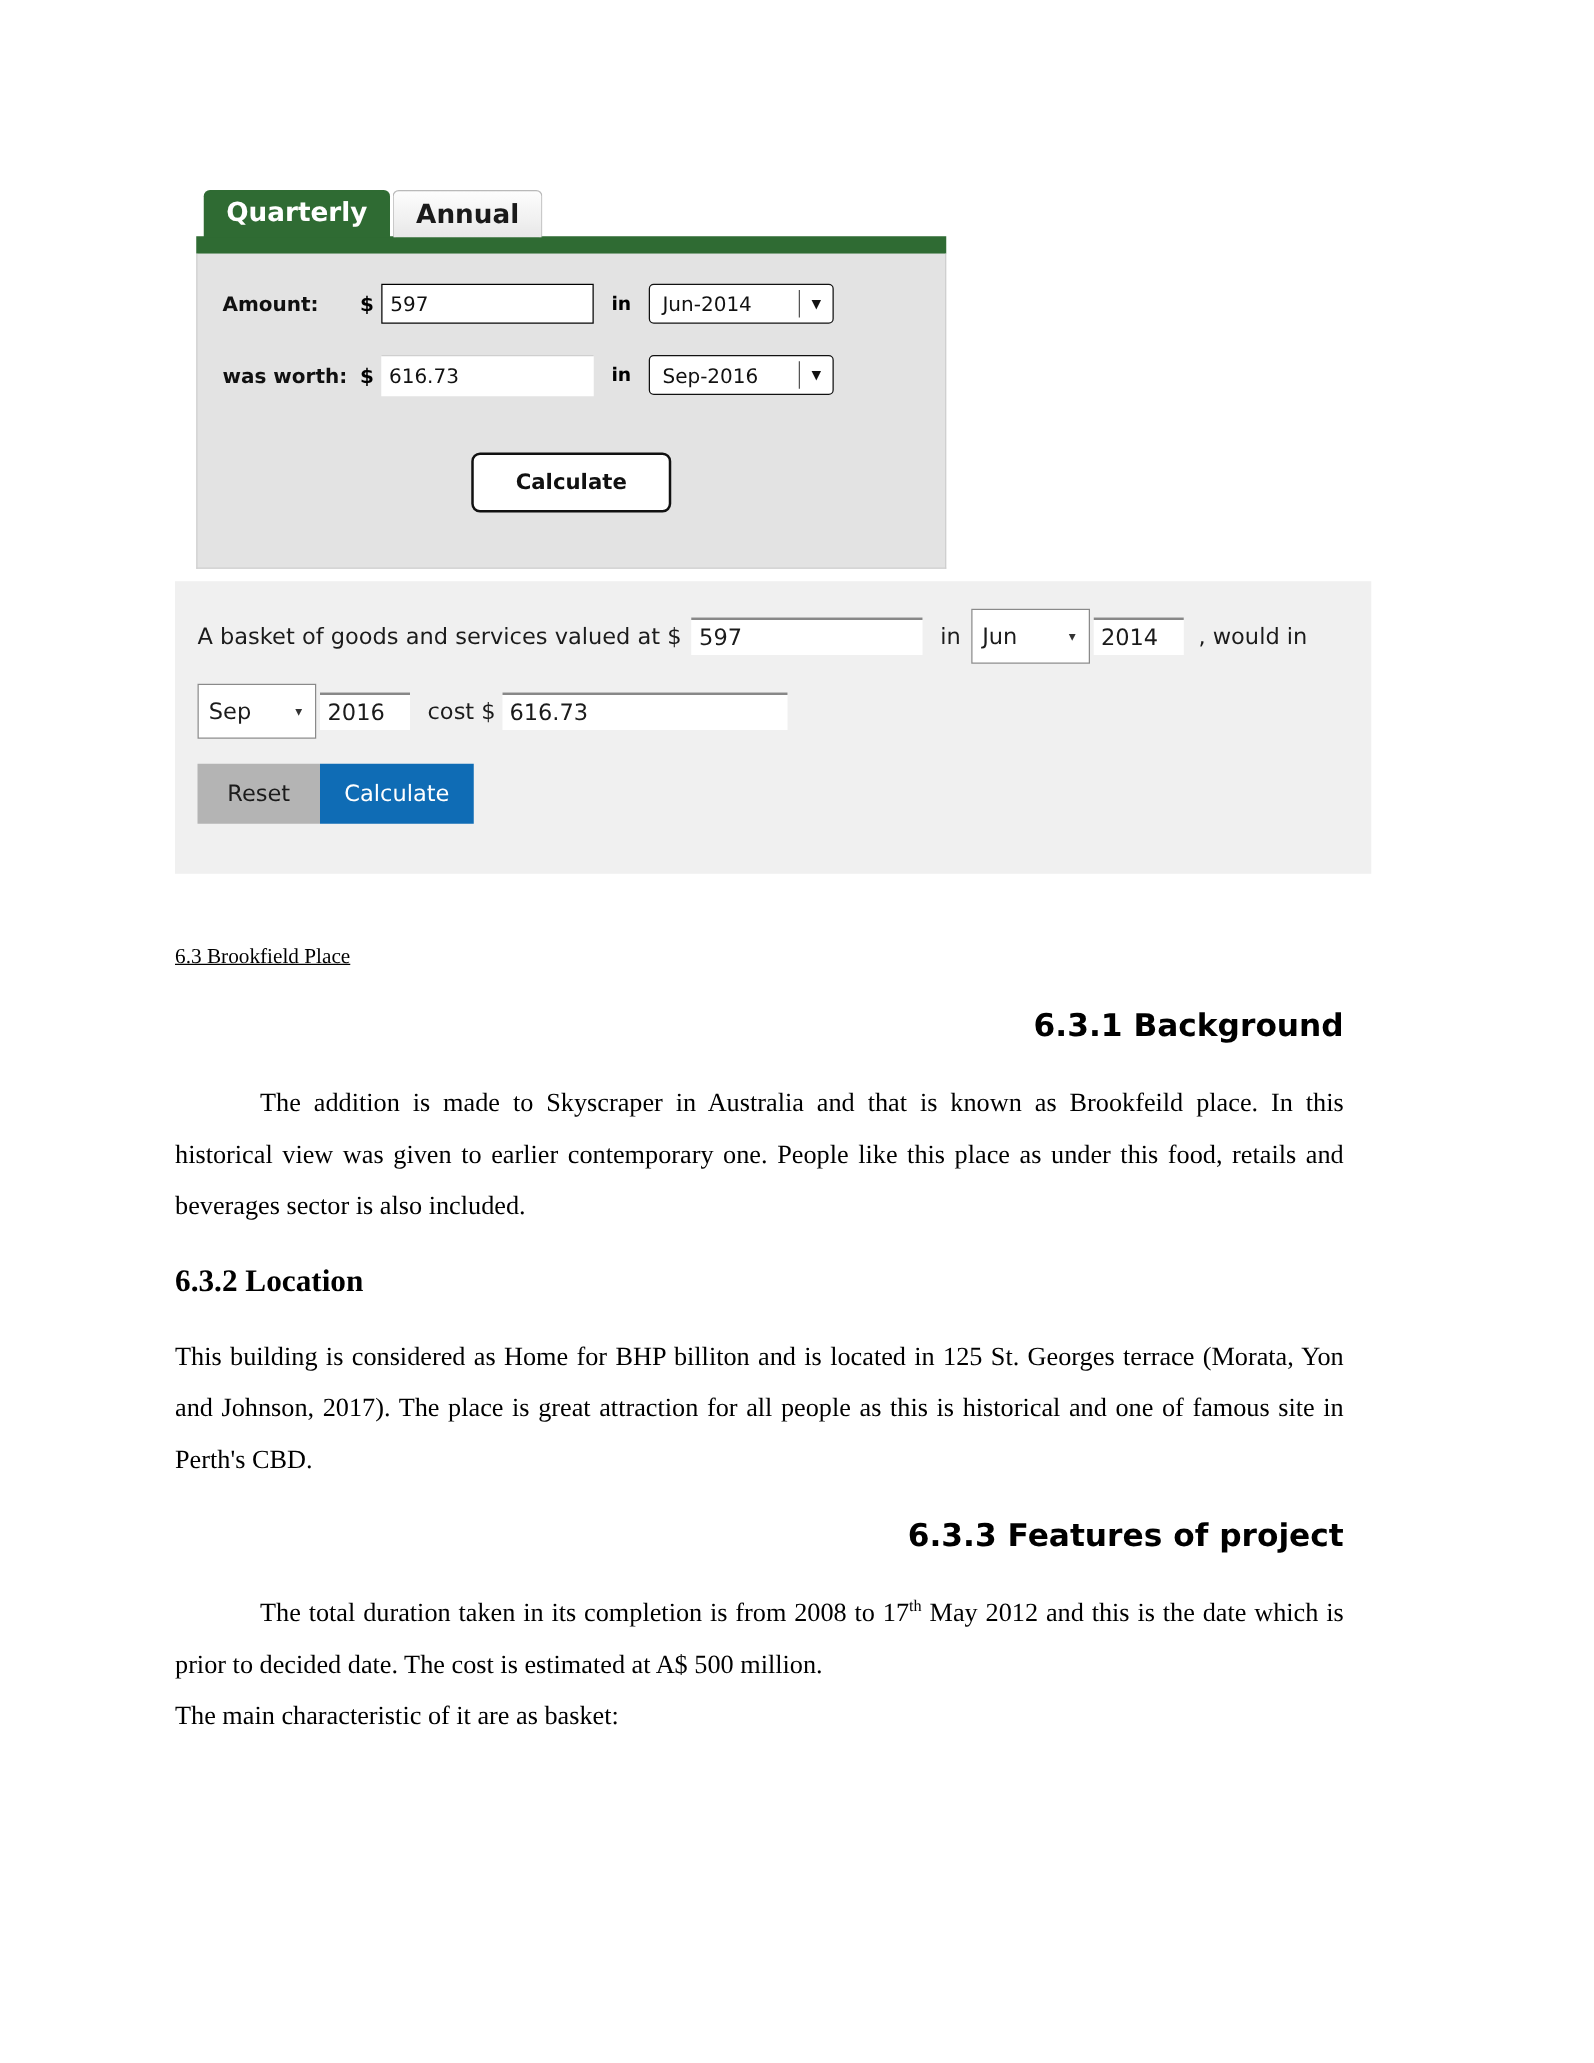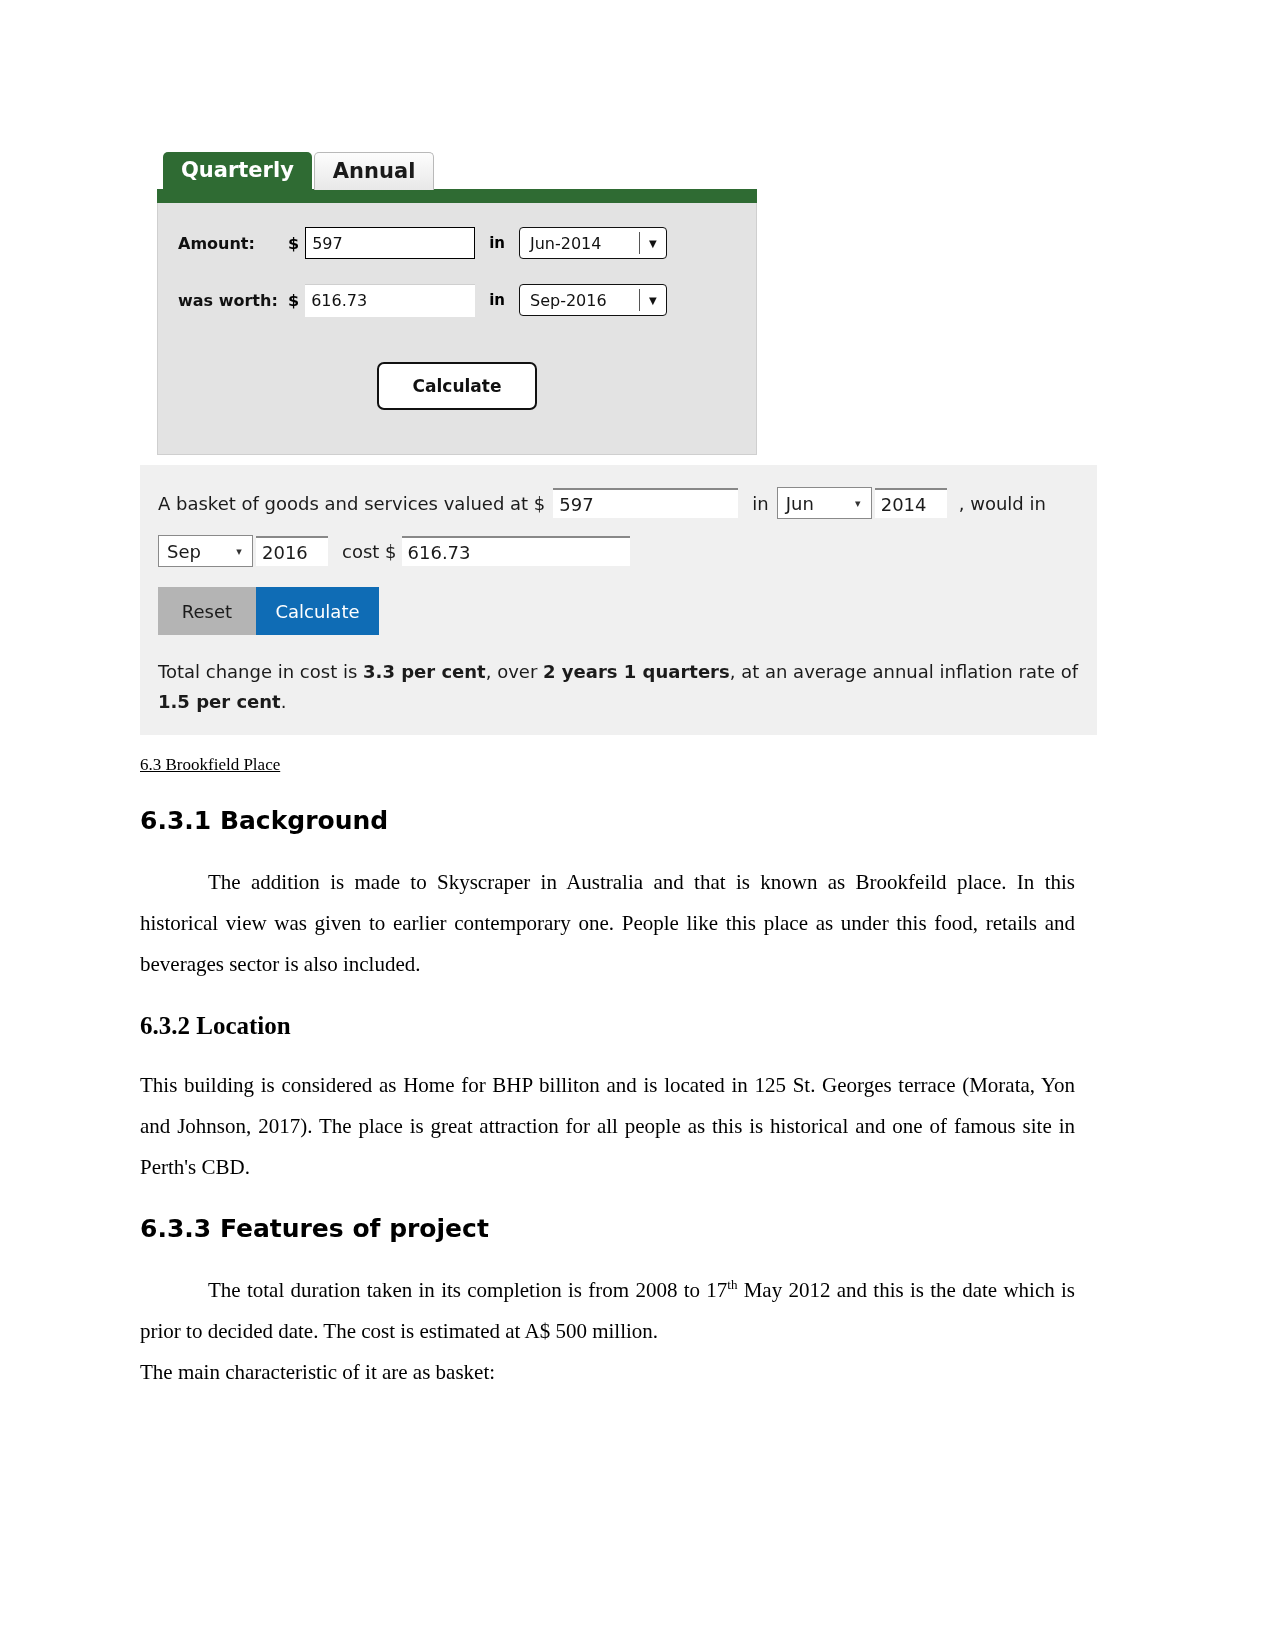--- a/index.html
+++ b/index.html
@@ -176,21 +176,21 @@
     padding: 2px 6px;
     line-height: 26px;
     color: #1b1b1b;
   }
   .in-amount { width: 185px; margin-left: 8px; }
   .in-year   { width: 72px;  margin-left: 3px; }
   .in-cost   { width: 228px; margin-left: 5px; }
   .sel-flat {
     background: #ffffff;
     border: 1px solid #8a8a8a;
-    height: 32px;
+    height: 44px;
     width: 95px;
     display: flex;
     align-items: center;
     font-family: "DejaVu Sans", sans-serif;
     font-size: 18px;
     margin: 0 0 0 8px;
     color: #1b1b1b;
   }
   .sel-flat .v { padding-left: 8px; flex: 1; }
   .sel-flat .chev { width: 26px; text-align: center; font-size: 11px; color: #333; }
@@ -232,20 +232,21 @@
     text-decoration: underline;
     margin: 0 0 28px 0;
     line-height: 26px;
   }
   .h-sans {
     font-family: "DejaVu Sans", sans-serif;
     font-weight: bold;
     font-size: 25px;
     margin: 0 0 26px 0;
     line-height: 30px;
+    text-align: right;
   }
   .h-serif {
     font-family: "Liberation Serif", serif;
     font-weight: bold;
     font-size: 25px;
     margin: 0 0 24px 0;
     line-height: 30px;
   }
   .p-body {
     font-family: "Liberation Serif", serif;
@@ -339,23 +340,20 @@
       <div class="flat-input in-year">2016</div>
       <span class="txt" style="margin-left:14px;">cost $</span>
       <div class="flat-input in-cost">616.73</div>
     </div>
 
     <div class="btn-row">
       <div class="btn-reset">Reset</div>
       <div class="btn-calculate">Calculate</div>
     </div>
 
-    <div class="result">
-      <span>Total change in cost is </span><b>3.3 per cent</b><span>, over </span><b>2 years 1 quarters</b><span>, at an average annual inflation rate of </span><b>1.5 per cent</b><span>.</span>
-    </div>
 
   </div>
 
   <div class="doc">
 
     <div class="h-underline">6.3 Brookfield Place</div>
 
     <div class="h-sans">6.3.1 Background</div>
     <div class="p-body indent">The addition is made to Skyscraper in Australia and that is known as Brookfeild place. In this historical view was given to earlier contemporary one. People like this place as under this food, retails and beverages sector is also included.</div>
 

